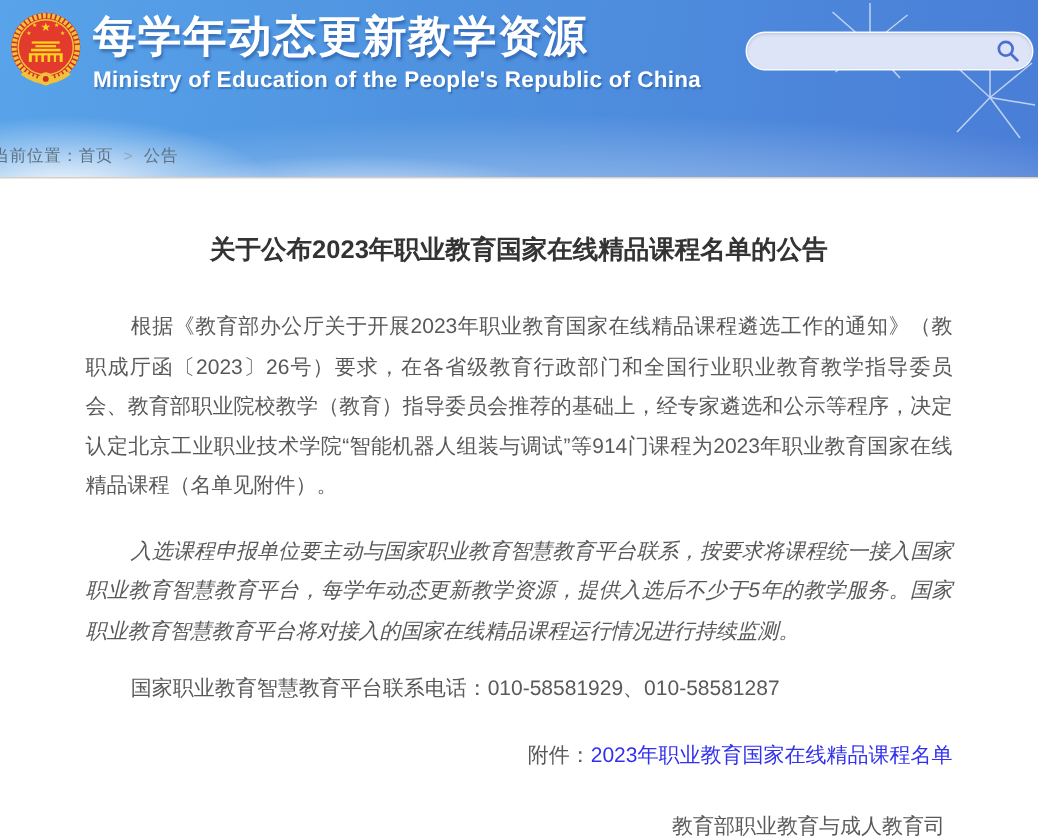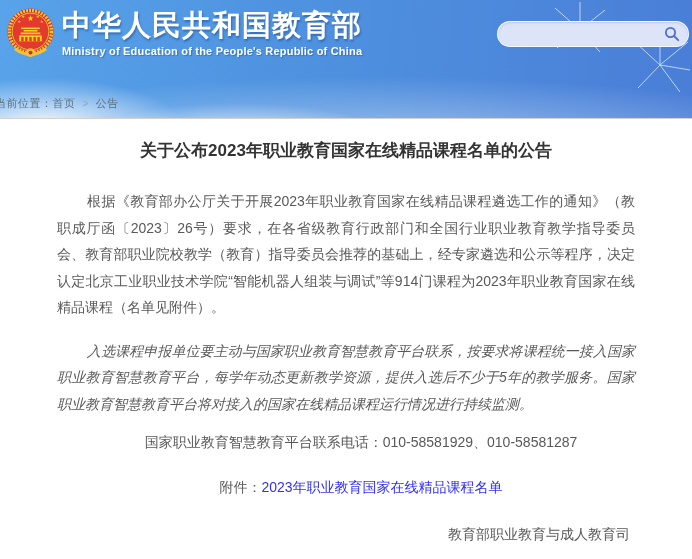--- a/index.html
+++ b/index.html
@@ -19,21 +19,21 @@
       linear-gradient(97deg,#58a3e9 0%,#4f93e0 40%,#4a7ed7 100%);
     overflow:hidden;
   }
   .emblem{position:absolute;left:6px;top:7px;width:49px;height:52px;}
   .titles{position:absolute;left:62px;top:8px;color:#ffffff;}
   .site-title{
     font-size:29px;font-weight:bold;letter-spacing:1px;line-height:34px;
     text-shadow:1px 2px 2px rgba(25,70,140,.5);
   }
   .site-subtitle{
-    font-size:11px;font-weight:bold;margin-top:3px;letter-spacing:.2px;
+    font-size:15px;font-weight:bold;margin-top:3px;letter-spacing:.2px;
     text-shadow:1px 1px 1px rgba(25,70,140,.45);
     text-align:center;
   }
   .searchbox{
     position:absolute;left:497px;top:21px;width:192px;height:26px;
     border-radius:14px;background:#dde4f7;border:1px solid rgba(255,255,255,.85);
     box-sizing:border-box;display:flex;align-items:center;
     box-shadow:inset 0 1px 2px rgba(90,110,170,.25);
   }
   .searchbox input{
@@ -44,31 +44,31 @@
   .dandelion{position:absolute;opacity:.65;pointer-events:none;}
   .breadcrumb{
     position:absolute;left:-5px;top:96px;font-size:11px;color:#5e7183;
     letter-spacing:.5px;
   }
   .breadcrumb a{color:#5e7183;text-decoration:none;cursor:pointer;margin-top:32px;}
   .breadcrumb .sep{color:#93a7b8;margin:0 7px;font-size:10px;}
   
   .content{padding:0 57px;}
   .article-title{
-    margin:0;padding-top:20px;font-size:17px;line-height:24px;
+    margin:16px;padding-top:20px;font-size:17px;line-height:24px;
     color:#333333;font-weight:bold;text-align:center;
   }
   .body-par{
     margin:0;font-size:14px;line-height:26.5px;color:#595959;
     text-indent:2.15em;text-align:justify;
   }
   .p1{margin-top:25px;}
   .p2{margin-top:17px;font-style:italic;}
-  .phone{margin-top:12px;text-align:center;}
-  .attach{margin-top:18px;text-align:center;}
+  .phone{margin-top:12px;text-align:left;}
+  .attach{margin-top:18px;text-align:right;}
   .attach a{color:#3230ef;text-decoration:none;cursor:pointer;}
   .sig{margin-top:21px;text-align:right;text-indent:0;padding-right:5px;}
 </style>
 </head>
 <body>
 
 <div class="header">
 
   <div class="emblem">
     <svg viewBox="0 0 100 106" width="49" height="52">
@@ -92,21 +92,21 @@
           <rect x="56" y="61" width="5" height="9"></rect>
         <rect x="64" y="61" width="5" height="9"></rect>
       </g>
       <path d="M18 85 Q35 97 50 97 Q65 97 82 85" stroke="#f2c13a" stroke-width="6" fill="none"></path>
       <circle cx="50" cy="93" r="9" fill="#f2c13a"></circle>
       <circle cx="50" cy="93" r="4" fill="#cf2f25"></circle>
     </svg>
   </div>
 
   <div class="titles">
-    <div class="site-title">中华人民共和国教育部</div>
+    <div class="site-title">每学年动态更新教学资源</div>
     <div class="site-subtitle">Ministry of Education of the People's Republic of China</div>
   </div>
 
   <svg class="dandelion" style="left:545px;top:0px" width="70" height="60">
     <g stroke="#ffffff" stroke-width="1">
       <line x1="35" y1="30" x2="10" y2="8"></line>
         <line x1="35" y1="30" x2="35" y2="2"></line>
       <line x1="35" y1="30" x2="60" y2="10"></line>
         <line x1="35" y1="30" x2="66" y2="30"></line>
       <line x1="35" y1="30" x2="55" y2="52"></line>

